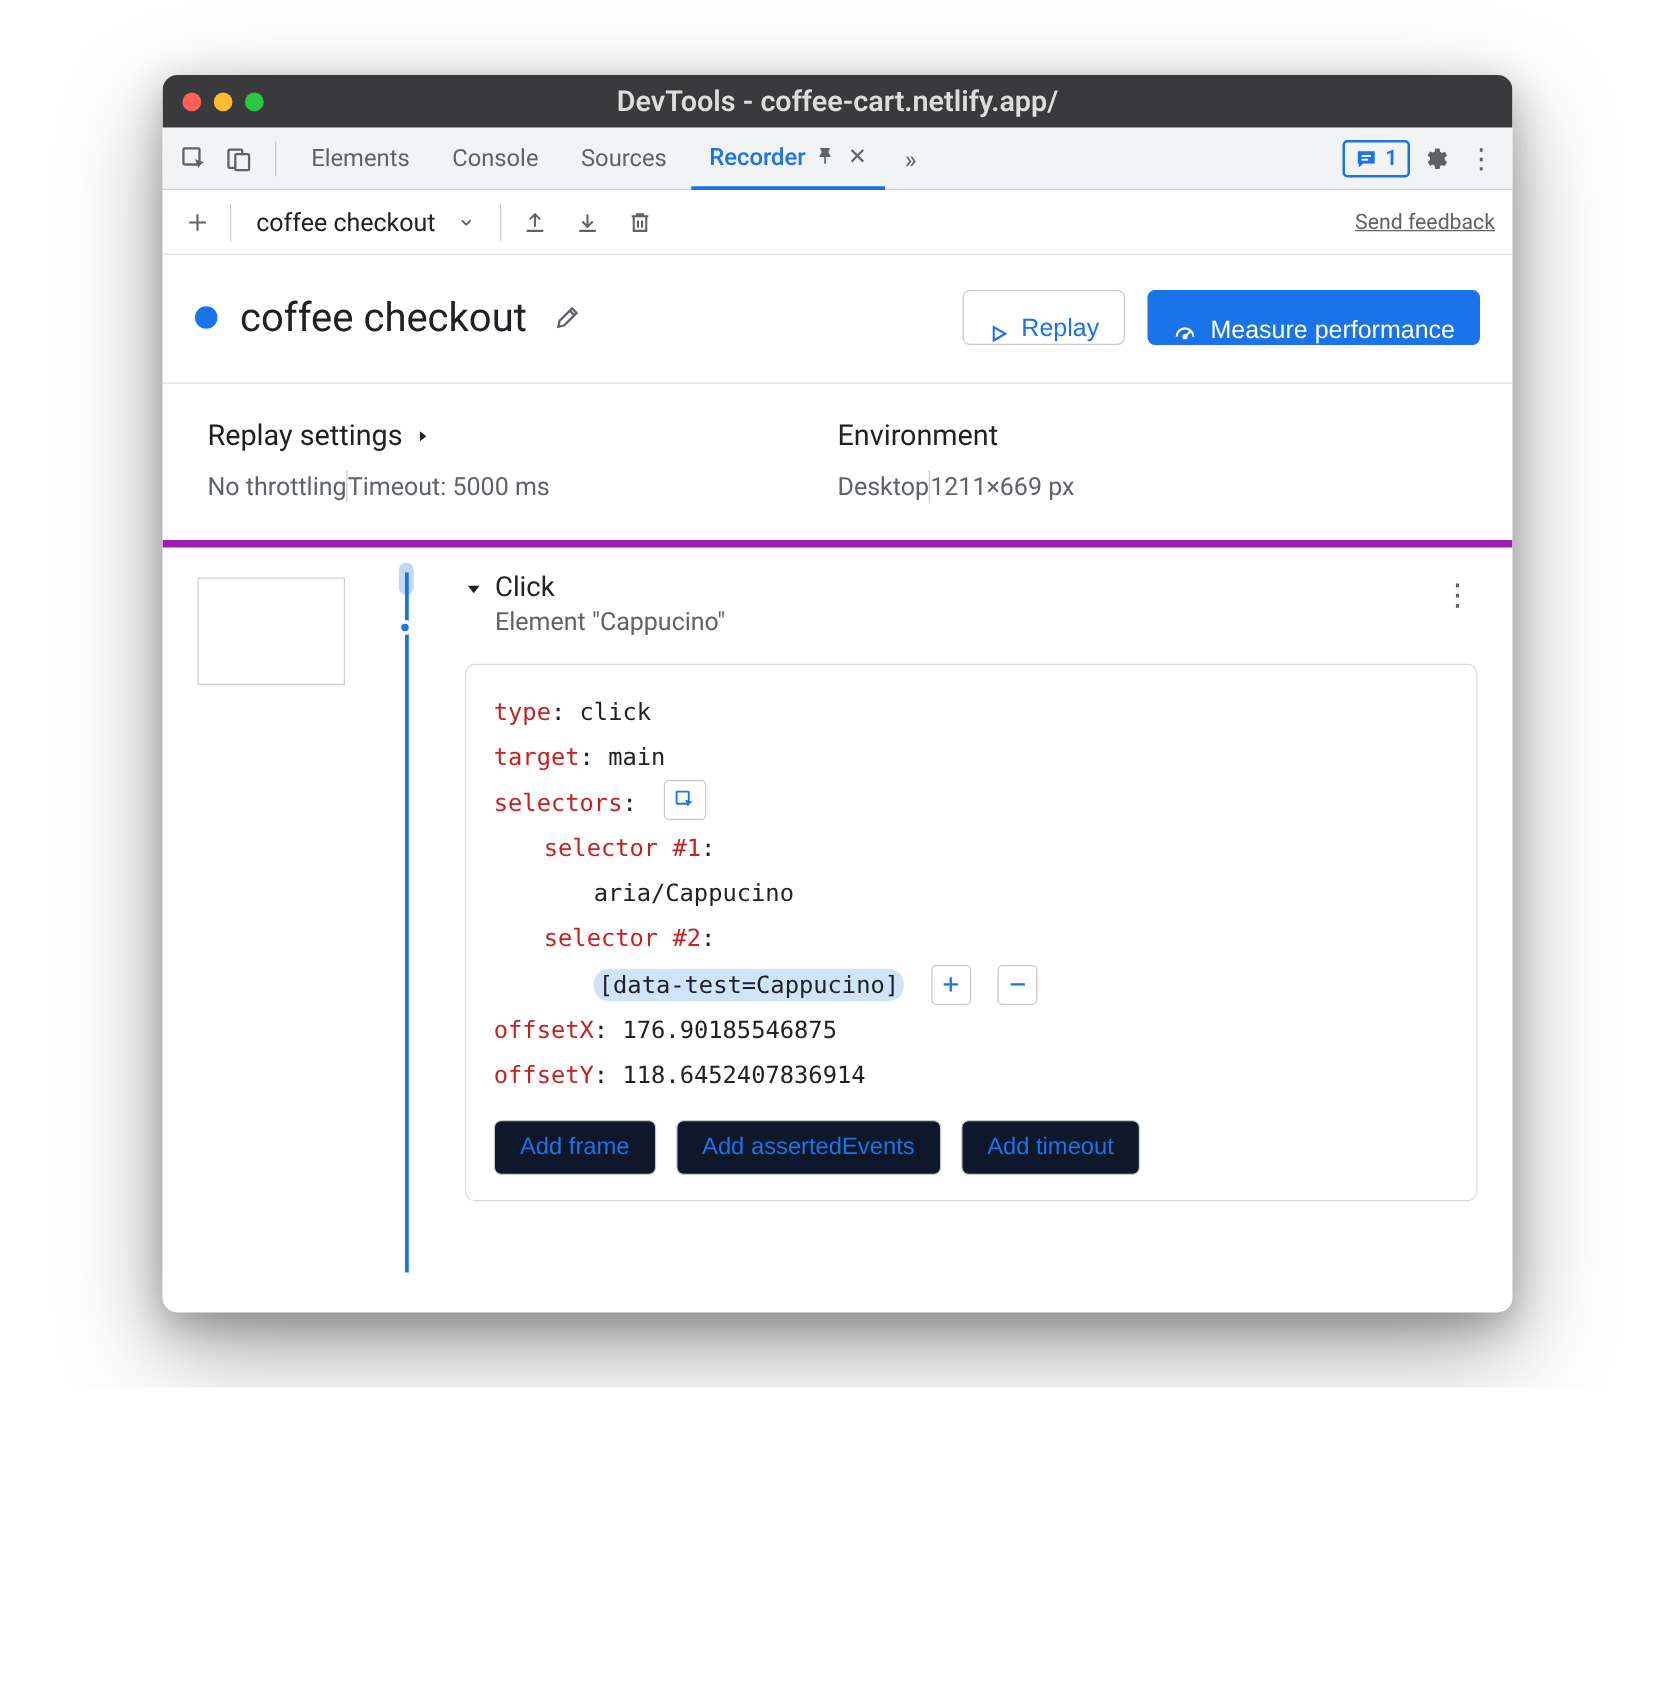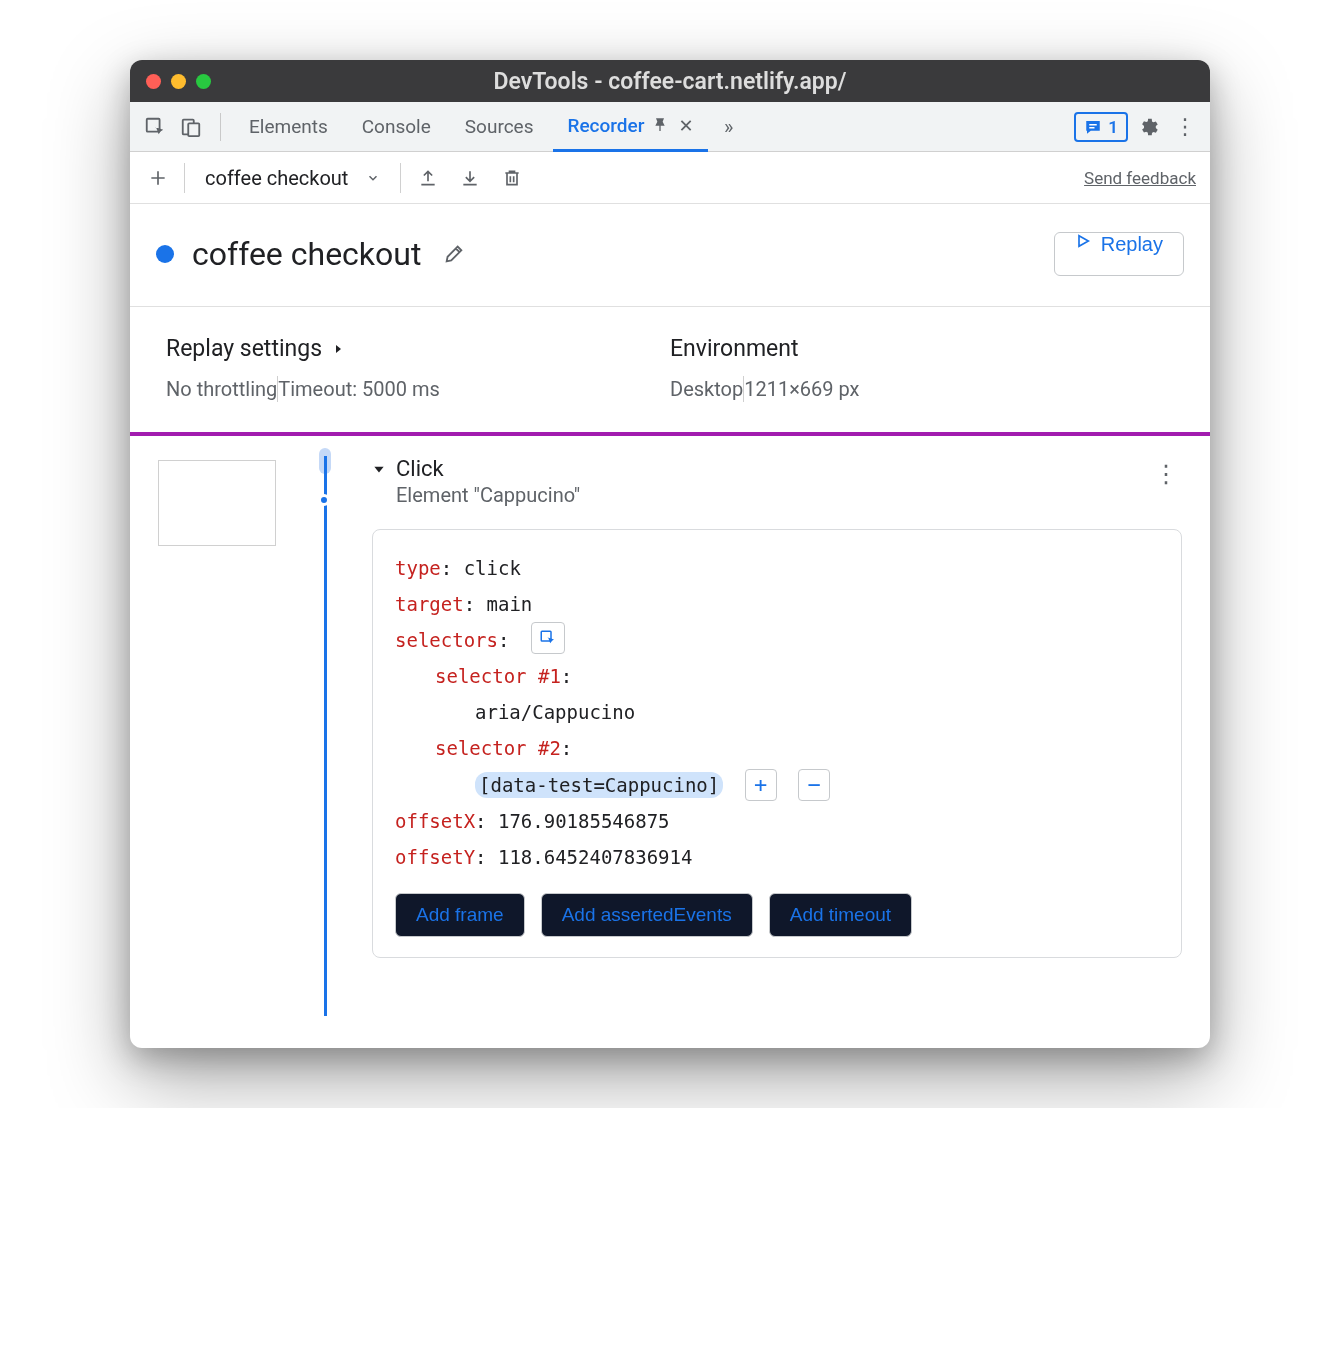--- a/index.html
+++ b/index.html
@@ -109,30 +109,30 @@
     display: flex;
     align-items: center;
     gap: 18px;
   }
   .blue-dot { width: 18px; height: 18px; border-radius: 50%; background: #1a73e8; }
   .rec-title { font-size: 32px; font-weight: 400; color: #202124; }
   .pencil { color: #5f6368; margin-left: 4px; cursor:pointer; }
   .btn {
     height: 44px; padding: 0 20px; border-radius: 6px;
     font-size: 20px; font-weight: 500;
-    display: inline-flex; align-items: flex-start; gap: 10px;
+    display: inline-flex; align-items: flex-end; gap: 10px;
     cursor: pointer;
   }
   .btn-outline { border: 1px solid #c6c9cc; color: #1a73e8; background: #fff; }
   .btn-primary { background: #1a73e8; color: #fff; border: none; }
   .settings-row {
     display: grid;
     grid-template-columns: 1fr 1fr;
     padding: 28px 36px 30px 36px;
-    border-bottom: 4px solid #a21caf;
+    border-bottom: 6px solid #a21caf;
   }
   .settings-title { font-size: 23px; color: #202124; display:flex; align-items:center; gap:10px; margin-bottom: 14px; }
   .settings-vals { font-size: 20px; color: #5f6368; display:flex; align-items:center; gap: 0;}
   .settings-vals .vline { width:1px; height:26px; background:#cfcfcf; }
   .step-area {
     padding: 20px 28px 32px 28px;
     display: flex;
     gap: 30px;
     align-items: flex-start;
   }
@@ -298,20 +298,27 @@
       <svg width="22" height="22" viewBox="0 0 24 24" fill="none" stroke="#5f6368" stroke-width="2">
           <path d="M4 20 l1-5 L16 4 l4 4 L9 19 l-5 1z M14 6 l4 4"></path>
         </svg>
     </span>
     <div class="flex-spacer"></div>
     <button class="btn btn-outline">
       <svg width="16" height="16" viewBox="0 0 24 24" fill="none" stroke="#1a73e8" stroke-width="2.5">
           <path d="M6 4 l14 8 -14 8 z"></path>
         </svg>
       <span>Replay</span>
+    </button>
+    <button class="btn btn-primary">
+      <svg width="20" height="20" viewBox="0 0 24 24" fill="none" stroke="#fff" stroke-width="2">
+          <path d="M4 16 a8 8 0 0 1 16 0 M12 16 l5-5"></path>
+          <circle cx="12" cy="16" r="1.5" fill="#fff"></circle>
+        </svg>
+      <span>Measure performance</span>
     </button>
   </div>
 
   <div class="settings-row">
     <div>
       <div class="settings-title">
         <span>Replay settings</span>
         <svg width="12" height="14" viewBox="0 0 24 24" fill="#202124">
             <path d="M8 4 l10 8 -10 8 z"></path>
           </svg>

